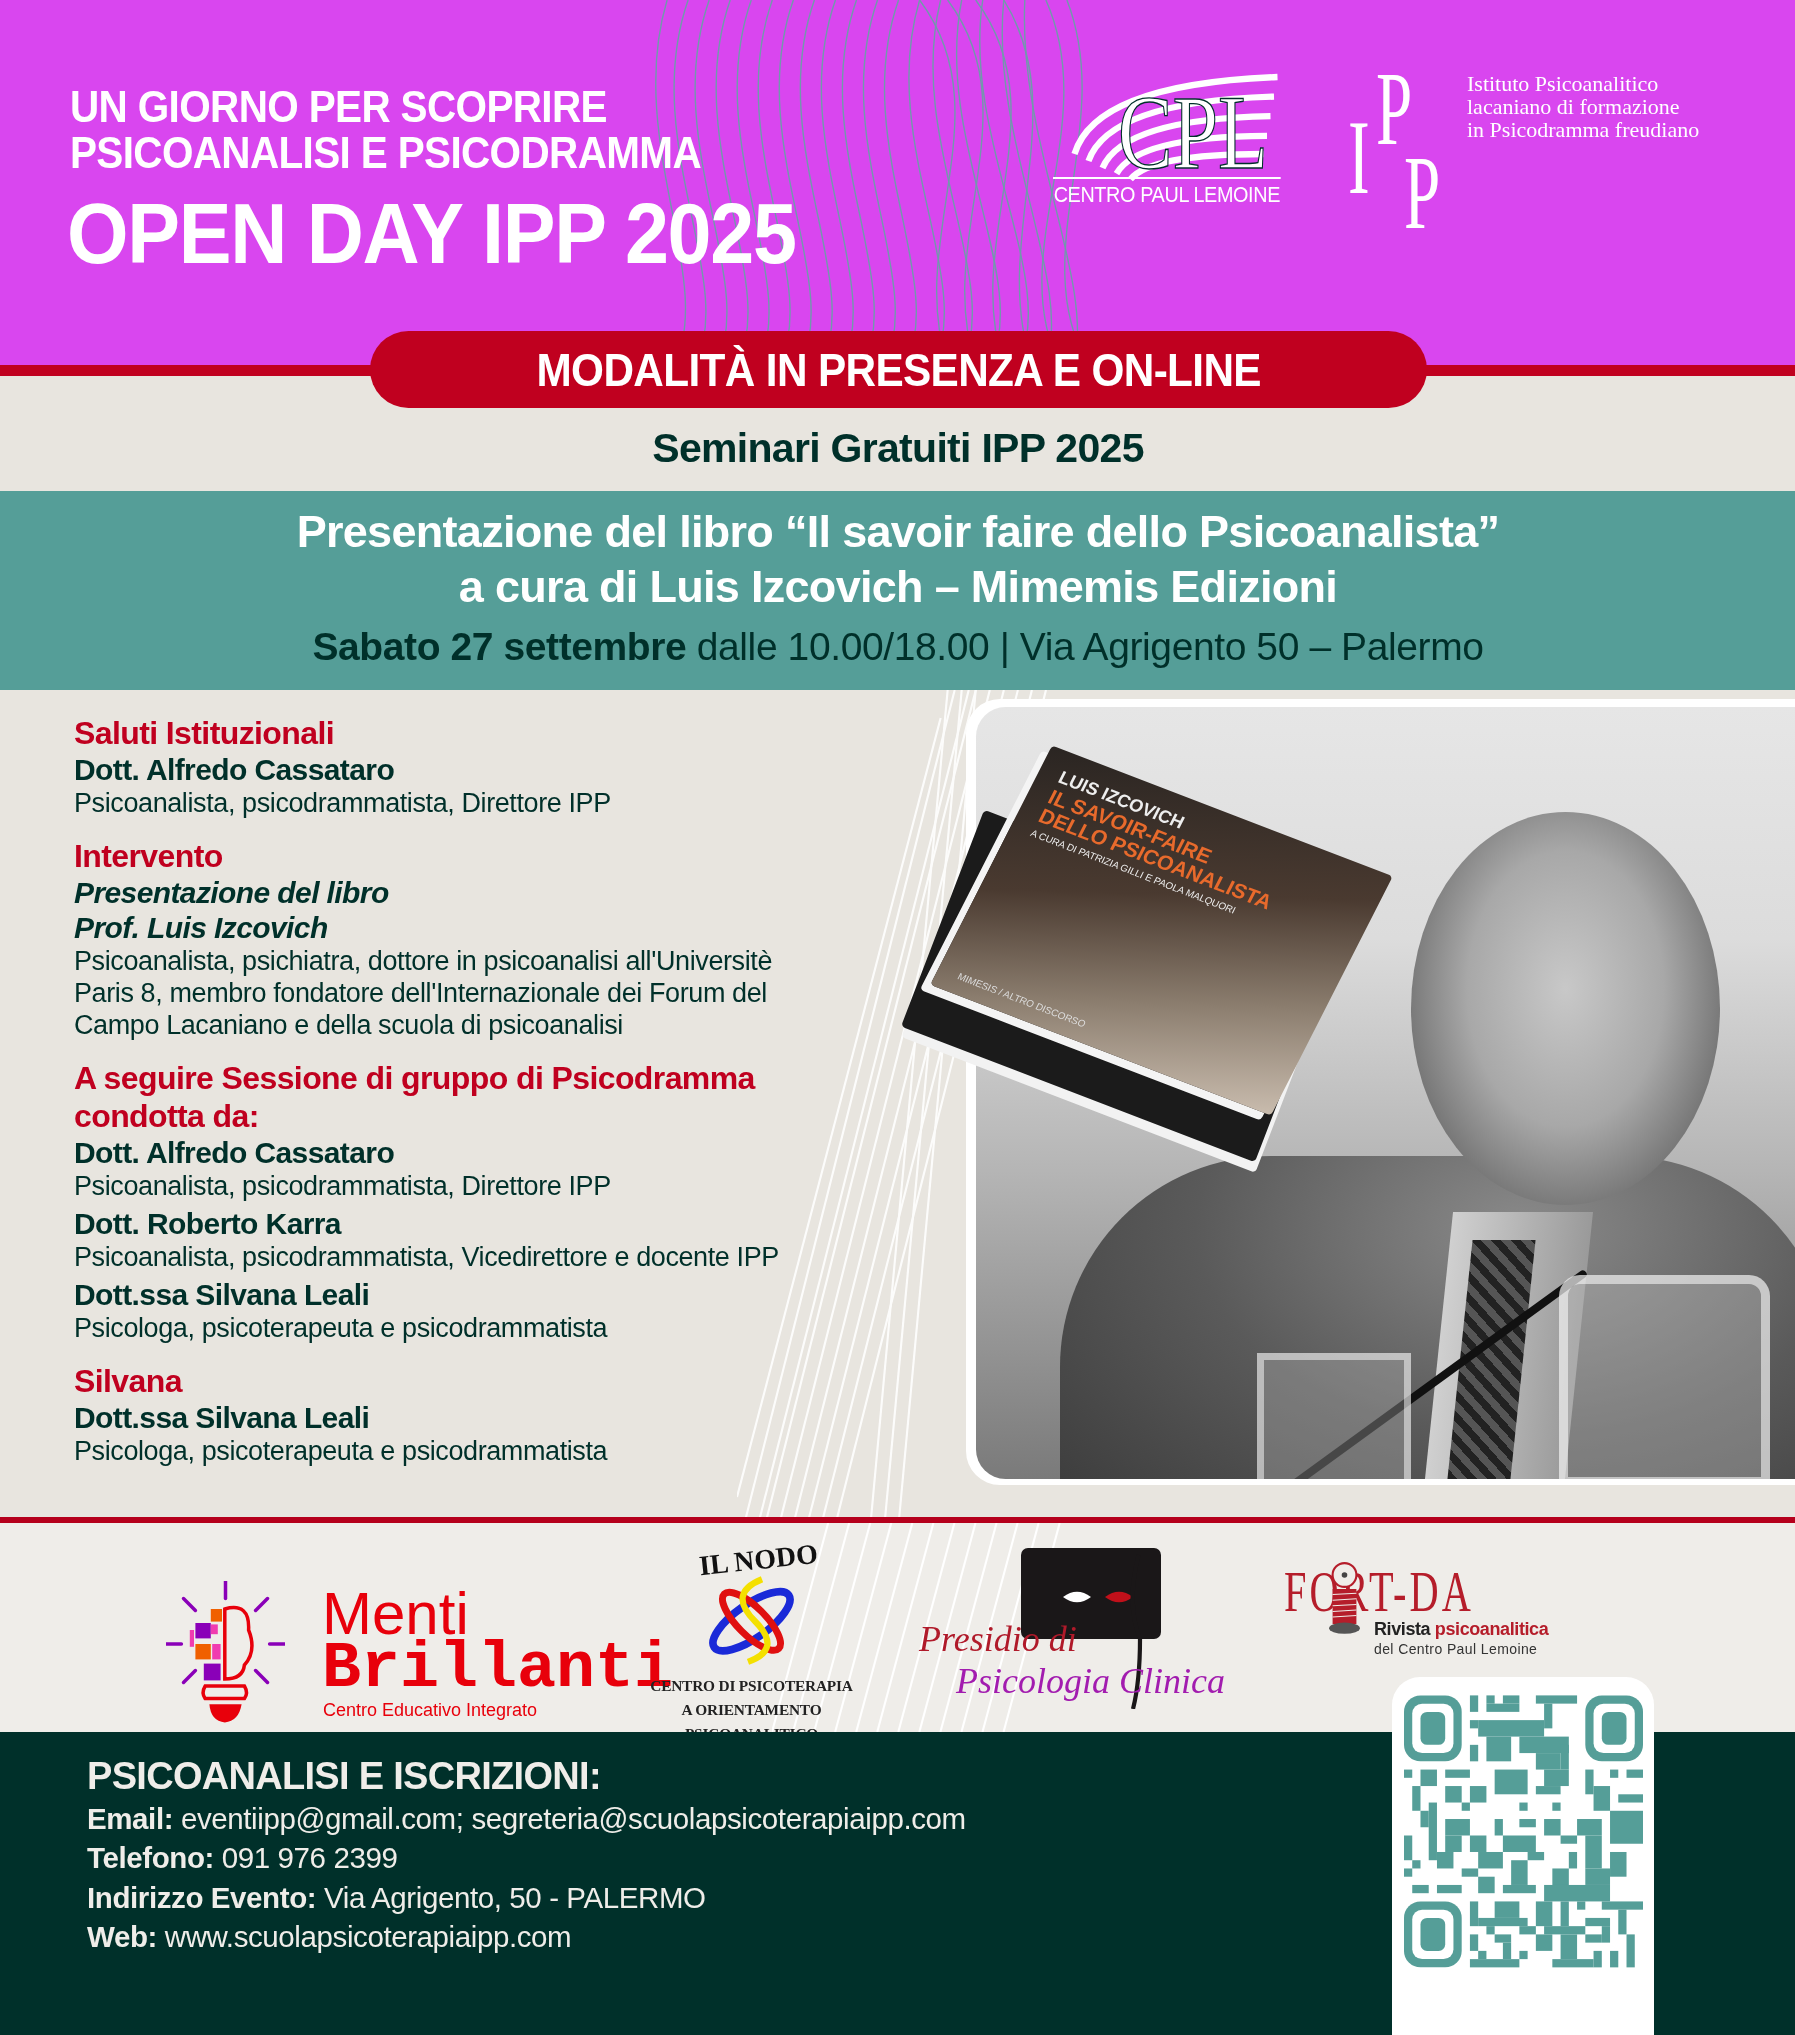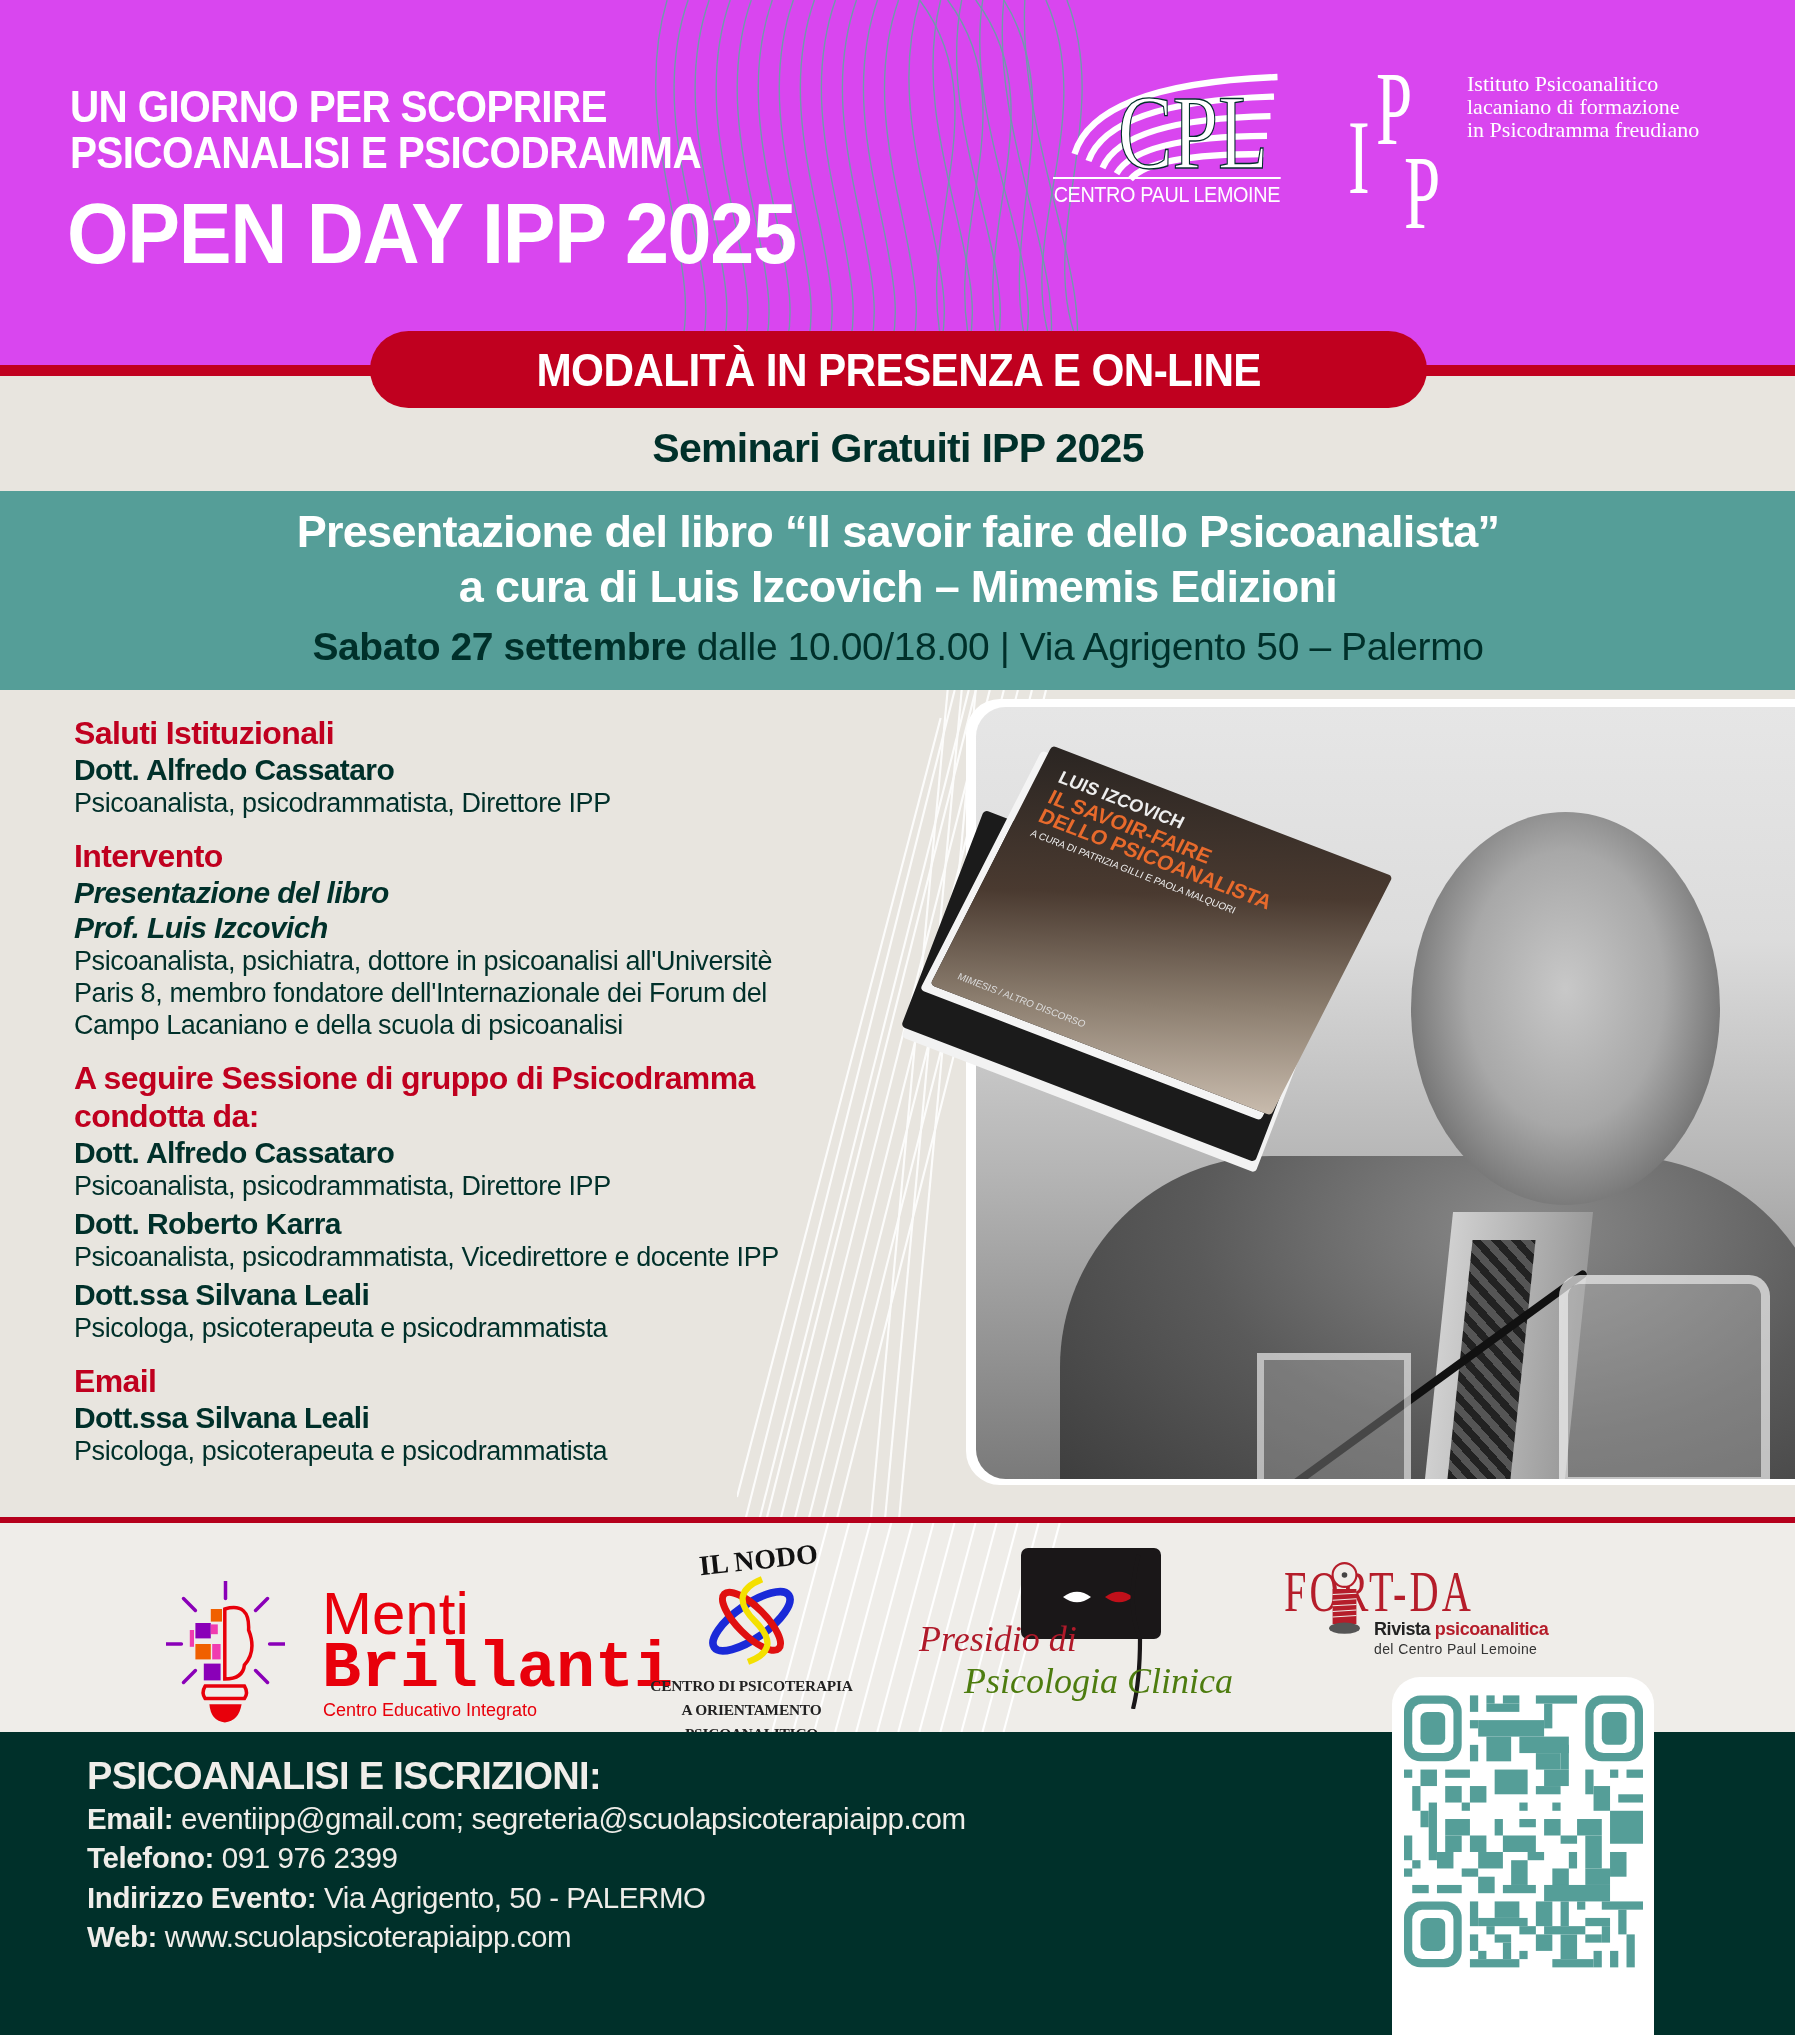--- a/index.html
+++ b/index.html
@@ -69,21 +69,21 @@
   .sp-menti { position: absolute; left: 166px; top: 1538px; width: 393px; height: 147px; margin-top: 43px; }
   .menti-text1 { position: absolute; left: 156px; top: 0; color: #e8000b; font-size: 60px; line-height: 65px; white-space: nowrap; }
   .menti-text2 { position: absolute; left: 156px; top: 53px; color: #e8000b; font-weight: 700; font-size: 65px; line-height: 70px; white-space: nowrap; font-family: Liberation Mono, monospace; }
   .menti-text3 { position: absolute; left: 157px; top: 119px; color: #e8000b; font-size: 18px; white-space: nowrap; }
   .sp-nodo { position: absolute; left: 618px; top: 1544px; width: 267px; height: 175px; text-align: center; font-family: "Liberation Serif", serif; }
   .nodo-title { font-weight: 700; font-size: 28px; transform: rotate(-6deg); display: inline-block; margin-left: 14px; color: #111; }
   .nodo-sub { position: absolute; left: 0; top: 130px; width: 267px; font-size: 15.4px; line-height: 24px; font-weight: 700; color: #222; letter-spacing: -0.2px; }
   .sp-presidio { position: absolute; left: 912px; top: 1544px; width: 365px; height: 168px; }
   .mask { position: absolute; left: 109px; top: 3.5px; width: 140px; height: 161px; }
   .pres-1 { position: absolute; left: 7px; top: 74px; font-family: "Liberation Serif", serif; font-style: italic; color: #b01a2a; font-size: 36px; white-space: nowrap; }
-  .pres-2 { position: absolute; left: 52px; top: 116px; font-family: "Liberation Serif", serif; font-style: italic; color: #4d7c0f; font-size: 36px; white-space: nowrap; }
+  .pres-2 { position: absolute; left: 44px; top: 116px; font-family: "Liberation Serif", serif; font-style: italic; color: #a21caf; font-size: 36px; white-space: nowrap; }
   .sp-fortda { position: absolute; left: 1284px; top: 1564px; width: 323px; height: 91px; }
   .fort-title { position: absolute; left: 0; top: 0; font-family: "Liberation Serif", serif; color: #b51d2a; font-size: 56px; line-height: 56px; letter-spacing: 4.2px; transform: scaleX(0.72); transform-origin: left; white-space: nowrap; }
   .fort-sub1 { position: absolute; left: 90px; top: 55px; font-size: 18px; font-weight: 700; color: #222; white-space: nowrap; letter-spacing: -0.4px; }
   .fort-sub1 .r { color: #b51d2a; }
   .fort-sub2 { position: absolute; left: 90px; top: 77px; font-size: 14px; color: #333; white-space: nowrap; letter-spacing: 0.4px; }
 
   
   .footer { position: absolute; left: 0; top: 1732px; width: 1796px; height: 303px; background: #00302a; }
   .ft-title { position: absolute; left: 87px; top: 1755px; color: #efede9; font-weight: 700; font-size: 38px; letter-spacing: -0.7px; white-space: nowrap; }
   .ft-row { position: absolute; left: 87px; color: #efede9; font-size: 29.5px; line-height: 35px; white-space: nowrap; letter-spacing: -0.4px; }
@@ -205,21 +205,21 @@
   <div class="person">Dott. Alfredo Cassataro</div>
   <div class="role">Psicoanalista, psicodrammatista, Direttore IPP</div>
   <div class="gap-s"></div>
   <div class="person">Dott. Roberto Karra</div>
   <div class="role">Psicoanalista, psicodrammatista, Vicedirettore e docente IPP</div>
   <div class="gap-s"></div>
   <div class="person">Dott.ssa Silvana Leali</div>
   <div class="role">Psicologa, psicoterapeuta e psicodrammatista</div>
   <div class="gap-m"></div>
 
-  <div class="sec-title">Email</div>
+  <div class="sec-title">Silvana</div>
   <div class="person">Dott.ssa Silvana Leali</div>
   <div class="role">Psicologa, psicoterapeuta e psicodrammatista</div>
 </div>
 
 <div class="photo-frame"></div>
 <div class="photo">
   <div class="body"></div>
   <div class="shirt"></div>
   <div class="tie"></div>
   <div class="head"></div>

